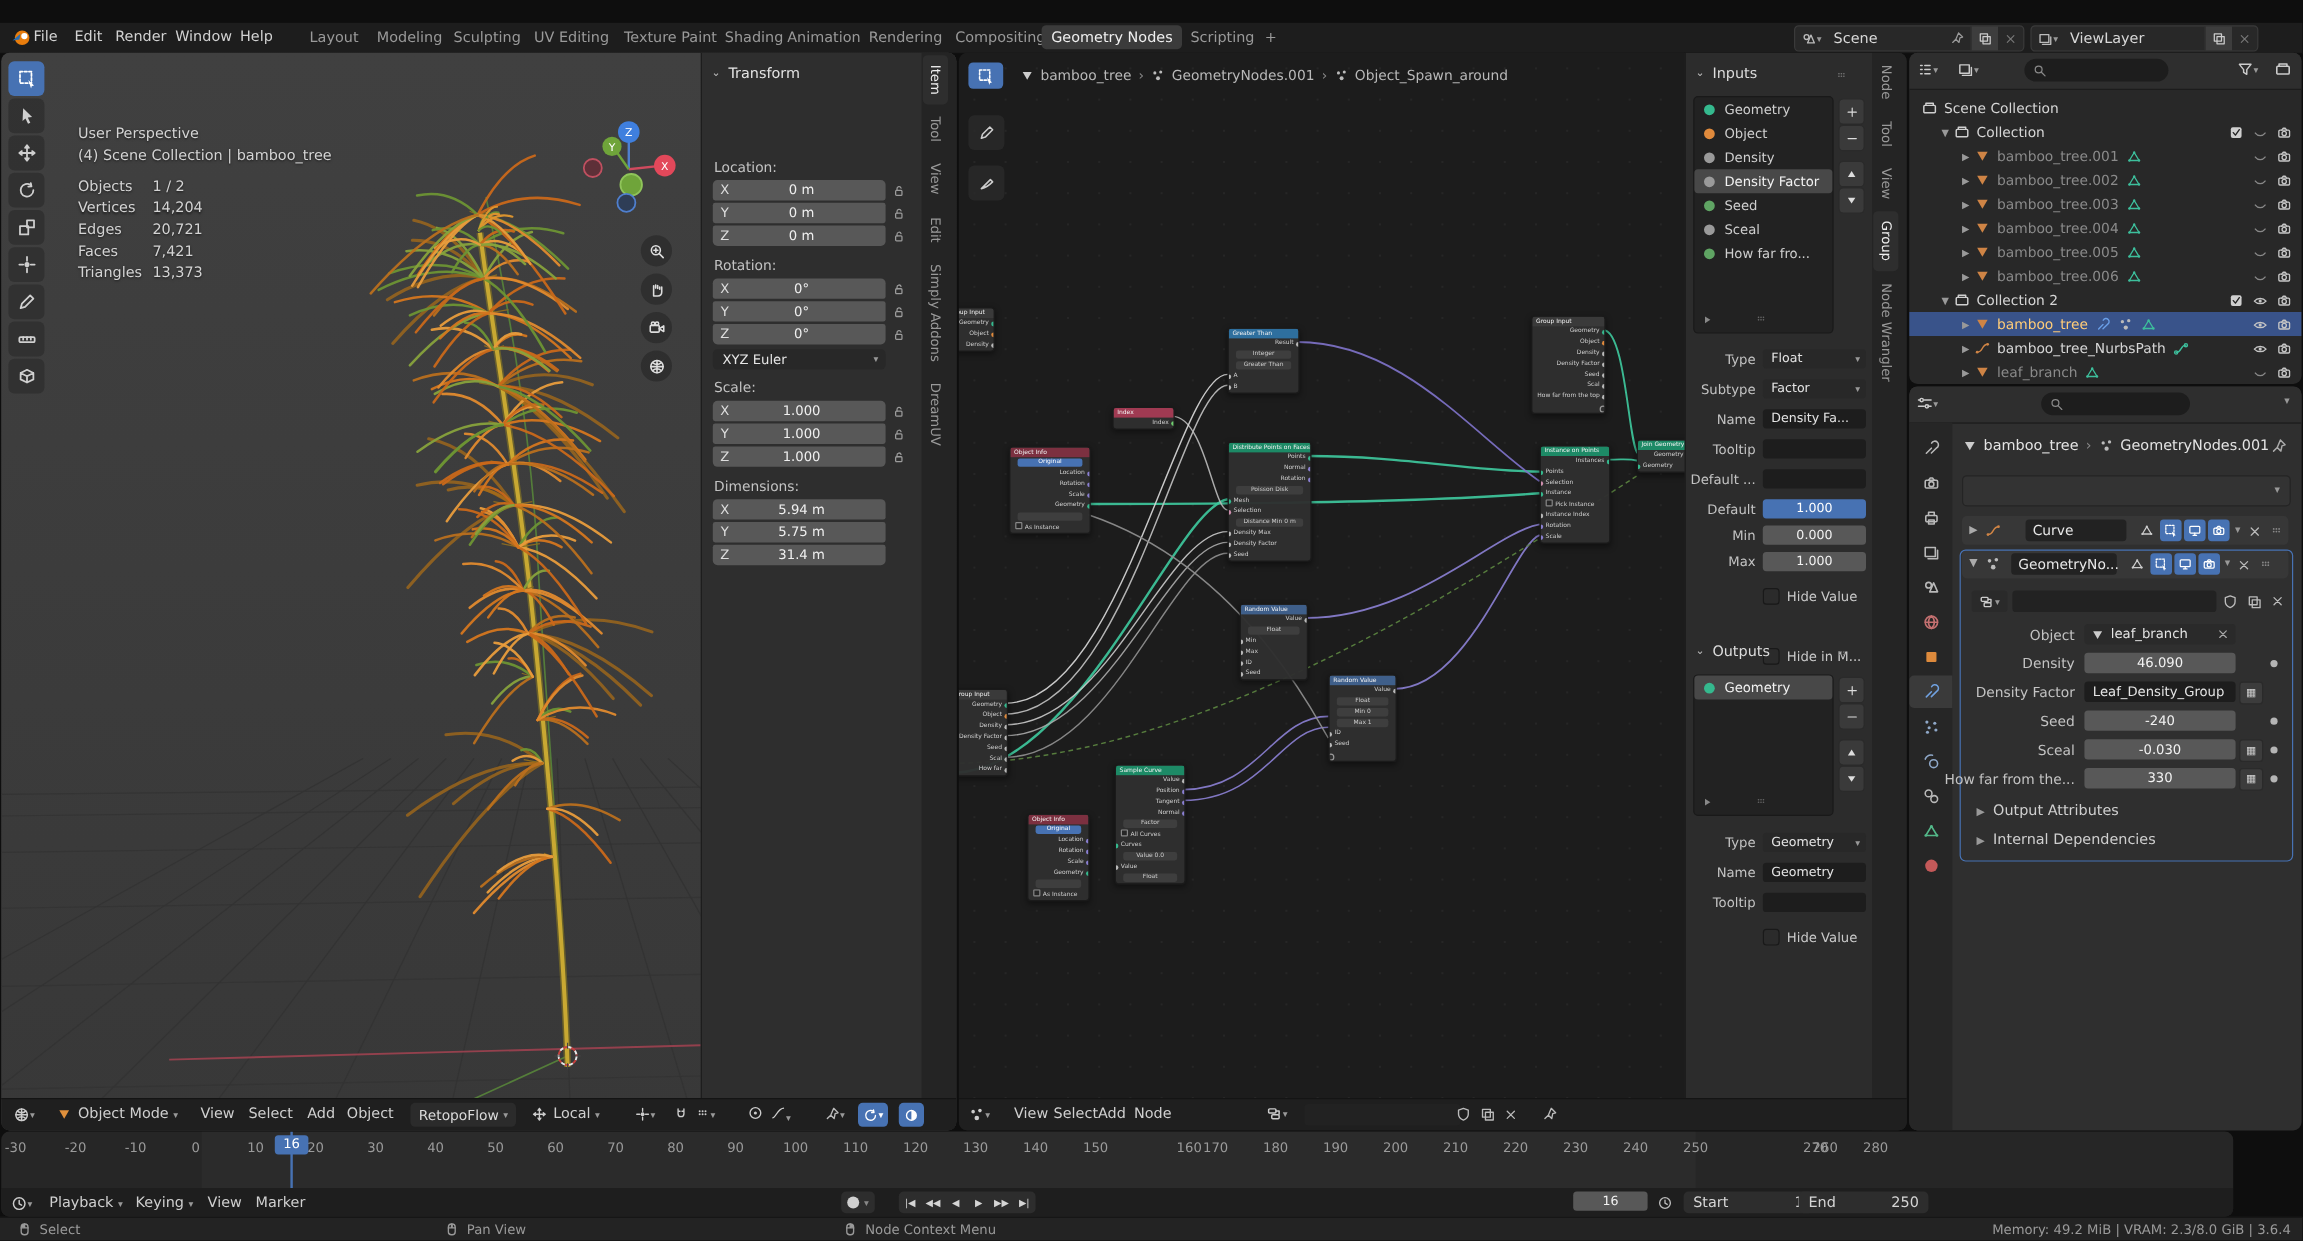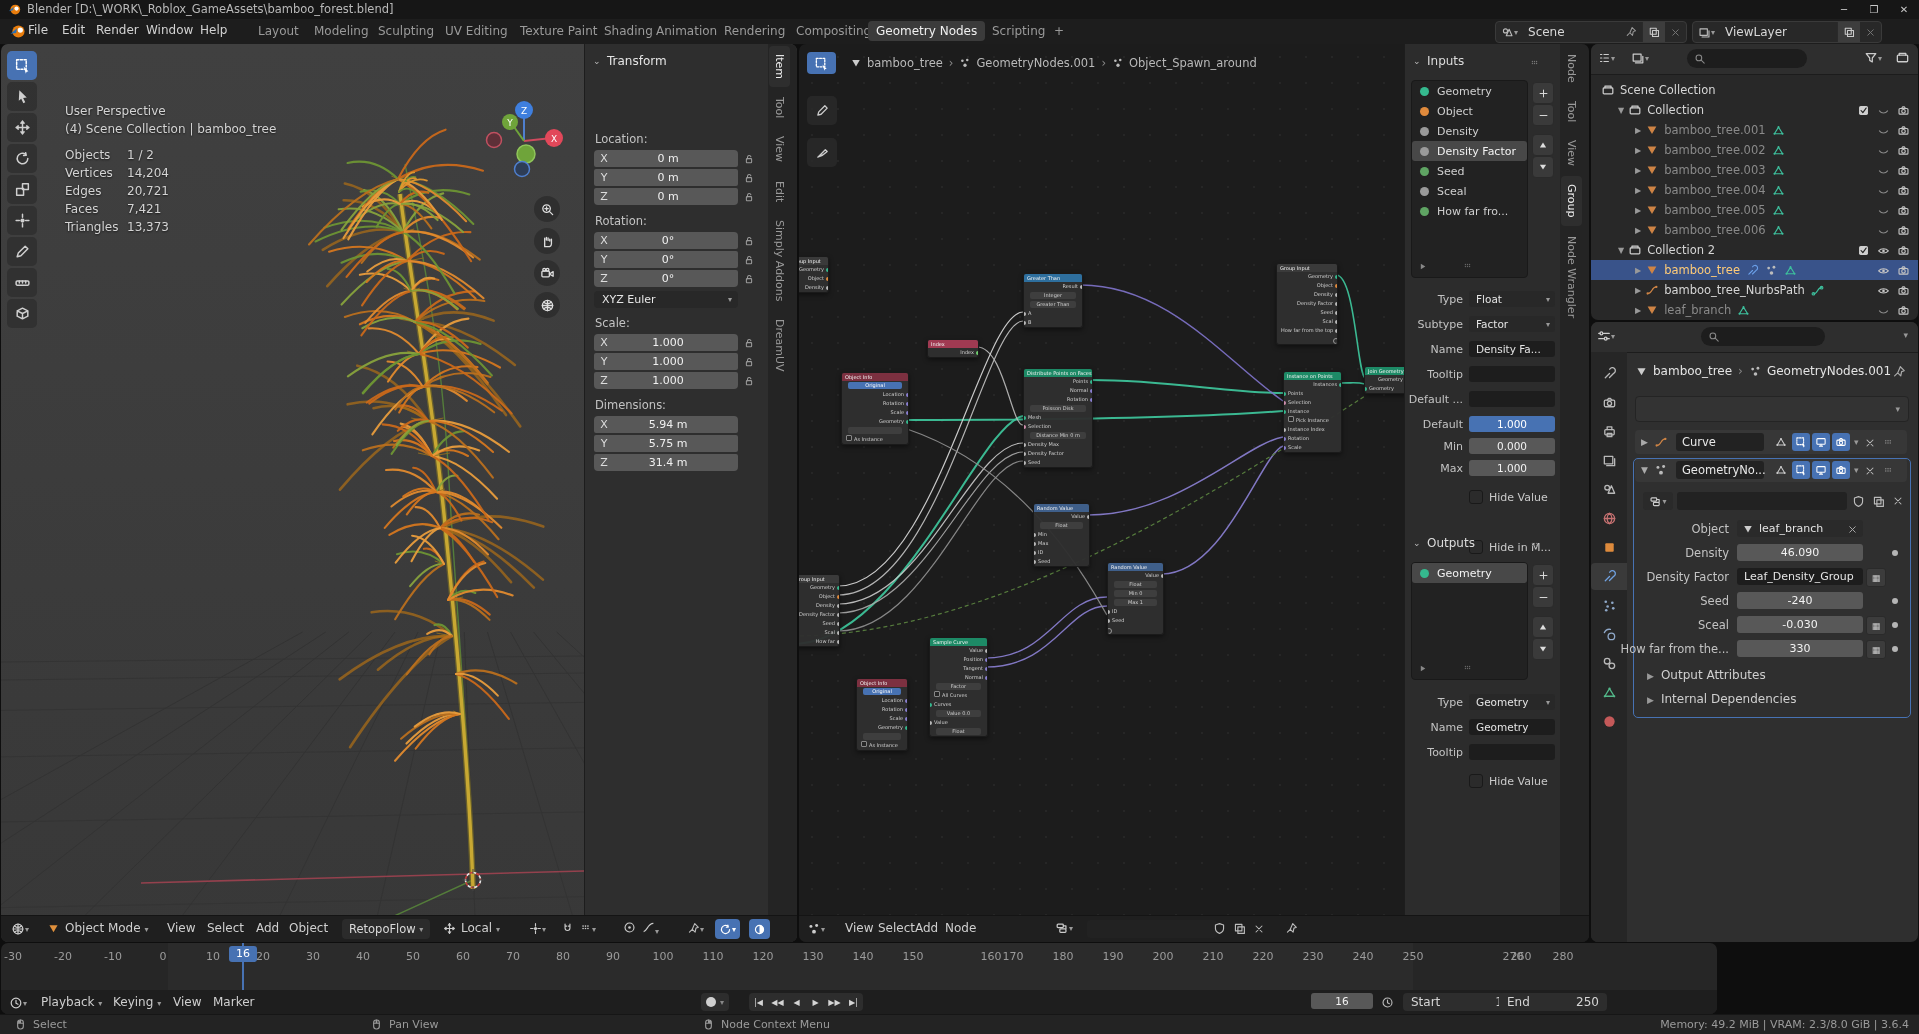--- a/index.html
+++ b/index.html
@@ -92,48 +92,35 @@
   .ptab.active{background:#3a3a3a;border-radius:4px 0 0 4px;}
   .modrow{position:absolute;left:44px;width:272px;height:24px;background:#373737;border-radius:4px;display:flex;align-items:center;font-size:11.5px;color:#dcdcdc;}
   .namefield{background:#222;border-radius:3px;height:18px;display:flex;align-items:center;padding:0 6px;color:#e8e8e8;}
   .togglebtn{width:18px;height:18px;border-radius:3px;display:flex;align-items:center;justify-content:center;color:#cfcfcf;margin-left:2px;}
   .togglebtn.on{background:#4772b3;color:#fff;}
   .pfield-l{position:absolute;font-size:11.5px;color:#c3c3c3;text-align:right;width:138px;left:0;}
   .pfield-w{position:absolute;left:146px;width:126px;height:17px;border-radius:3px;font-size:11px;display:flex;align-items:center;}
   .attrbtn{position:absolute;left:275px;width:18px;height:17px;background:#3c3c3c;border:1px solid #2a2a2a;border-radius:3px;color:#ccc;display:flex;align-items:center;justify-content:center;font-size:9px;}
   .decdot{position:absolute;left:301px;width:6px;height:6px;border-radius:50%;background:#b5b5b5;}
   
-  #timeline{left:1px;top:943px;width:1716px;height:71px;background:#262626;text-decoration:underline;}
+  #timeline{left:1px;top:943px;width:1860px;height:71px;background:#262626;text-decoration:underline;}
   #tl-ruler{position:absolute;left:0;top:0;width:100%;height:47px;border-bottom:1px solid #1a1a1a;}
   .tlnum{position:absolute;top:7px;font-size:11px;color:#9b9b9b;transform:translateX(-50%);}
   #playhead{position:absolute;top:0;width:2px;height:47px;background:#4772b3;}
   #framebadge{position:absolute;top:3px;height:16px;background:#4772b3;color:#fff;font-size:11px;border-radius:3px;padding:0 7px;line-height:16px;transform:translateX(-50%);}
   #tl-playbar{position:absolute;left:0;top:47px;width:100%;height:24px;background:#1e1e1e;}
   .transport{position:absolute;top:3px;height:18px;background:#2d2d2d;border-radius:4px;display:flex;align-items:center;color:#d5d5d5;}
   .tbtn{width:19px;text-align:center;font-size:8px;}
   #statusbar{position:absolute;left:0;top:1014px;width:1919px;height:20px;background:#232323;border-top:1px solid #161616;font-size:11px;color:#9a9a9a;}
 </style>
 </head>
 <body>
 
 <div id="app">
 
-  <div id="titlebar">
-    <span class="abs" style="left:8px;top:3px">
-      <svg width="13" height="13" viewBox="0 0 16 16">
-          <circle cx="9" cy="8" r="6" fill="#e87d0d"></circle>
-          <circle cx="10.5" cy="6.8" r="2.6" fill="#fff"></circle>
-          <path d="M1 10 L7 5 L6 9 Z" fill="#2a6fb3"></path>
-        </svg>
-    </span>
-    <span class="t txt">Blender [D:\_WORK\_Roblox_GameAssets\bamboo_forest.blend]</span>
-    <span class="winbtn" style="right:60px">─</span>
-    <span class="winbtn" style="right:30px">❐</span>
-    <span class="winbtn" style="right:0">✕</span>
-  </div>
 
   <div id="topbar">
     <span class="abs" style="left:10px;top:5px">
       <svg width="15" height="15" viewBox="0 0 16 16">
           <circle cx="9" cy="8" r="6.5" fill="#e87d0d"></circle>
           <circle cx="11" cy="6.5" r="2.8" fill="#fff"></circle>
           <path d="M0.5 10.5 L7.5 4.5 L6.5 9.5 Z" fill="#2a6fb3"></path>
         </svg>
     </span>
     <span id="menus"><span class="menu-item txt" style="left:28px">File</span><span class="menu-item txt" style="left:62px">Edit</span><span class="menu-item txt" style="left:96px">Render</span><span class="menu-item txt" style="left:146px">Window</span><span class="menu-item txt" style="left:200px">Help</span></span>
@@ -1846,21 +1833,21 @@
         </div>
         <div class="modrow" style="top:108px">
       <span style="margin-left:6px;font-size:9px;color:#aaa">▶</span>
       <span style="margin-left:6px"><svg class="ic" width="14" height="14" viewBox="0 0 16 16" style="color:#cf8445">
               <g fill="none" stroke="currentColor" stroke-width="1.4" stroke-linecap="round" stroke-linejoin="round">
                 <path d="M3 12c6 0 4-7.5 10-7.5"></path>
                 <circle class="f" cx="3" cy="12" r="1.3"></circle>
                 <circle class="f" cx="13" cy="4.5" r="1.3"></circle>
               </g>
             </svg></span>
-      <span class="namefield txt" style="margin-left:8px;width:76px">Curve</span>
+      <span class="namefield txt" style="margin-left:20px;width:76px">Curve</span>
       <span style="margin-left:6px;display:flex">
             <span class="togglebtn ">
               <svg class="ic" width="12" height="12" viewBox="0 0 16 16" style="color:#ccc">
                 <g fill="none" stroke="currentColor" stroke-width="1.4" stroke-linecap="round" stroke-linejoin="round">
                   <path d="M8 3.8L13 12H3z"></path>
                   <circle class="f" cx="8" cy="3.8" r="1.2"></circle>
                   <circle class="f" cx="13" cy="12" r="1.2"></circle>
                   <circle class="f" cx="3" cy="12" r="1.2"></circle>
                 </g>
               </svg>

